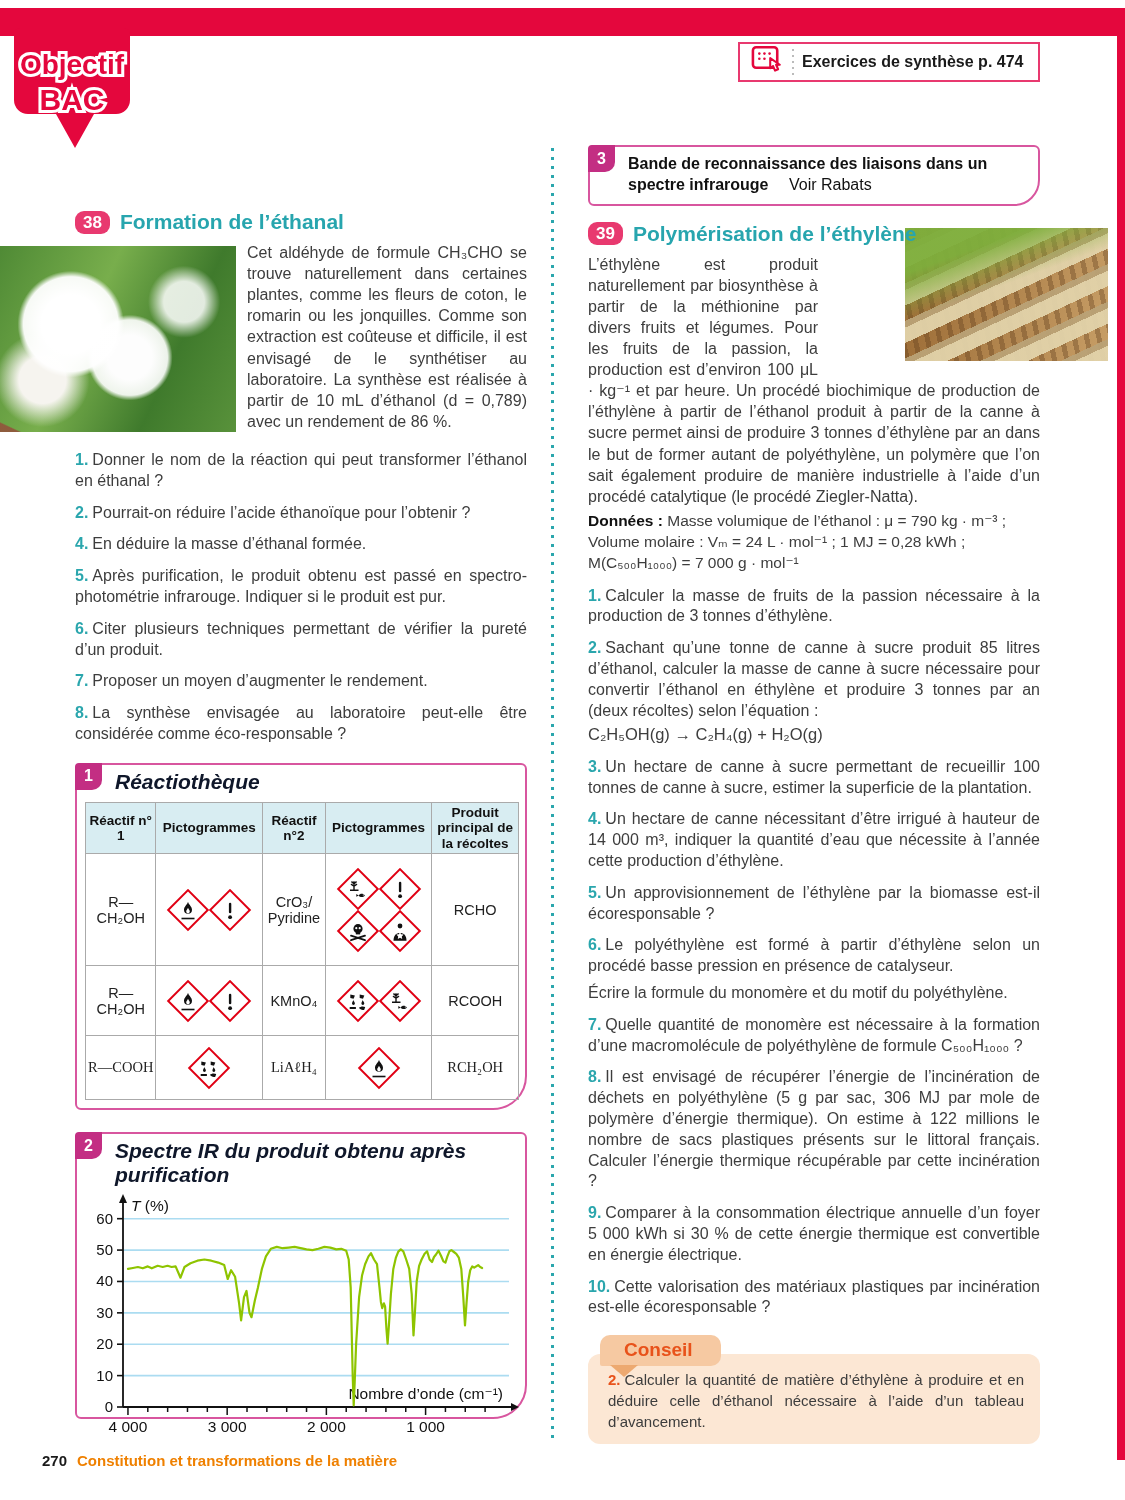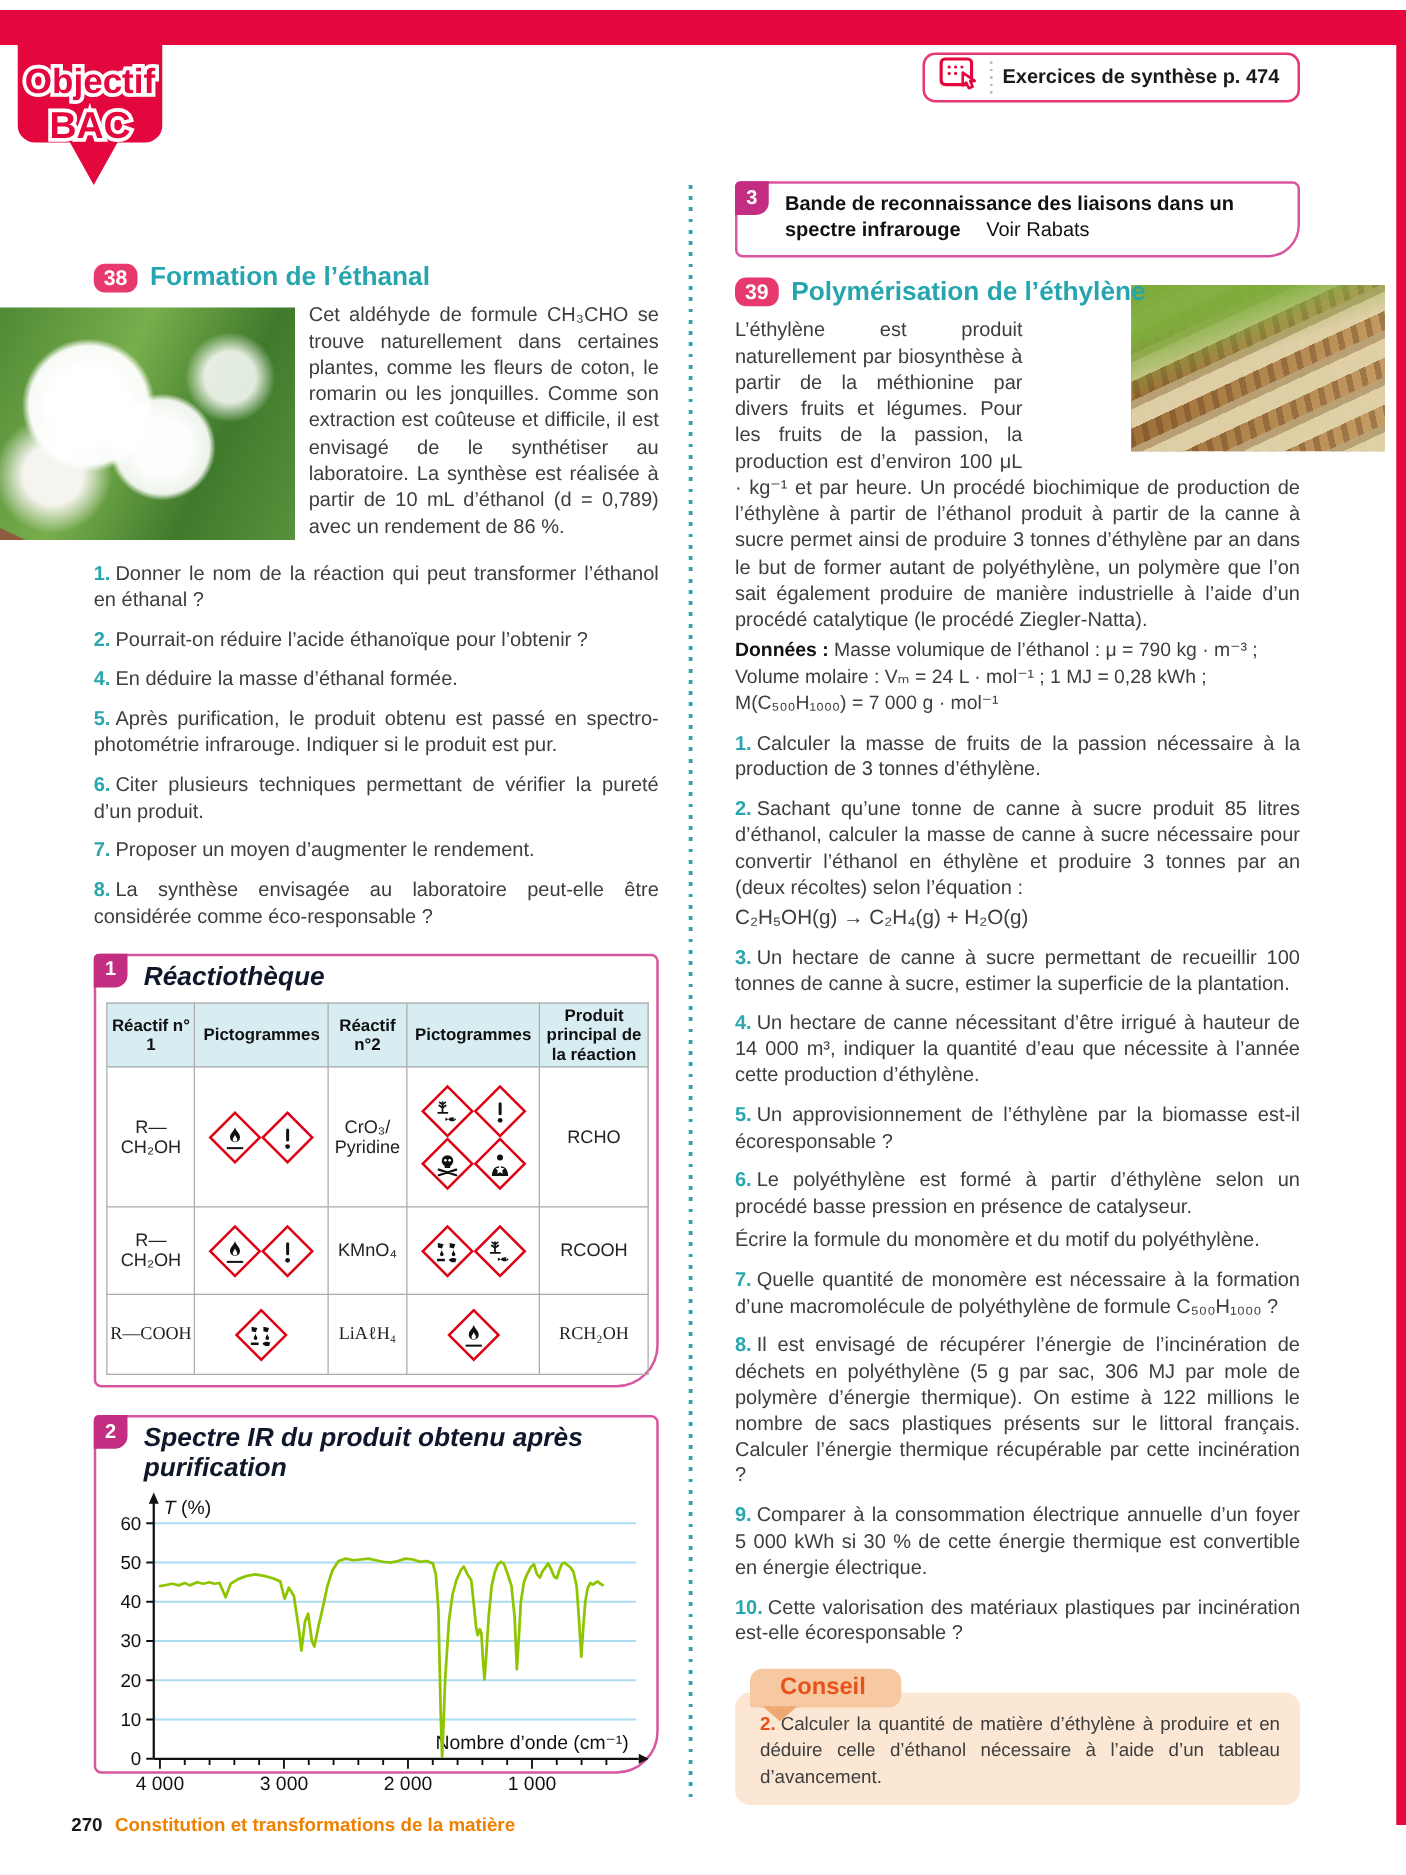--- a/index.html
+++ b/index.html
@@ -7,21 +7,21 @@
         font-family:"Liberation Sans","DejaVu Sans",sans-serif;color:#3d3d3d;}
   
   .topband{position:absolute;left:0;top:8px;width:1125px;height:28px;background:#e4073d;}
   .sidestripe{position:absolute;right:0;top:8px;width:8px;height:1452px;background:#e4073d;}
   .divider{position:absolute;left:551px;top:148px;width:3px;height:1296px;
            background:repeating-linear-gradient(#2aa6ad 0 3px,transparent 3px 9px);}
   
   .logo{position:absolute;left:14px;top:26px;}
   
   .pill{position:absolute;left:738px;top:42px;width:302px;height:40px;background:#fff;
-        border:2.5px solid #e8396f;border-radius:10px;display:flex;align-items:center;gap:8px;padding:0 10px;box-sizing:border-box;}
+        border:2.5px solid #e8396f;border-radius:0;display:flex;align-items:center;gap:8px;padding:0 10px;box-sizing:border-box;}
   .pill .sep{width:2px;height:26px;background:repeating-linear-gradient(#bbb 0 2px,transparent 2px 6px);}
   .pill .lbl{font-weight:bold;font-size:16px;color:#1a1a1a;white-space:nowrap;}
   
   .banner{position:absolute;left:80px;top:148px;width:447px;height:44px;background:#e4073d;color:#fff;
           font-weight:bold;font-size:25px;line-height:44px;padding-left:24px;box-sizing:border-box;
           border-radius:4px 24px 24px 4px;letter-spacing:.2px;}
   
   .leftcol{position:absolute;left:75px;top:210px;width:452px;}
   .rightcol{position:absolute;left:588px;top:145px;width:452px;}
   
@@ -78,21 +78,21 @@
   .donnees b{color:#111;}
   
   .conseil{position:relative;margin-top:36px;background:#fce7d4;border-radius:12px;padding:15px 16px 12px 20px;}
   .conseil-tab{position:absolute;top:-19px;left:12px;background:#f6c9a2;color:#e8521a;font-weight:bold;
                font-size:19px;padding:4px 28px 5px 24px;border-radius:10px 10px 10px 2px;}
   .conseil-tab::after{content:"";position:absolute;left:10px;bottom:-11px;border-left:14px solid transparent;
                border-right:14px solid transparent;border-top:12px solid #eda970;}
   .conseil-body{font-size:15px;line-height:1.4;text-align:justify;}
   .cnum{color:#e8521a;font-weight:bold;margin-right:4px;}
   
-  .footer{position:absolute;left:57px;top:1452px;font-size:15px;font-weight:bold;}
+  .footer{position:absolute;left:42px;top:1452px;font-size:15px;font-weight:bold;}
   .footer .pg{color:#1a1a1a;margin-right:10px;}
   .footer .chap{color:#ef8000;}
 </style>
 </head>
 <body>
 
 <div id="page">
 
   <div class="topband"></div>
   <div class="sidestripe"></div>
@@ -157,21 +157,21 @@
             <col style="width:62px">
             <col style="width:106px">
             <col style="width:86px">
           </colgroup>
         <thead>
             <tr id="reacHead">
               <th>Réactif n° 1</th>
               <th>Pictogrammes</th>
               <th>Réactif n°2</th>
               <th>Pictogrammes</th>
-              <th>Produit principal de la réaction</th>
+              <th>Produit principal de la récoltes</th>
             </tr>
           </thead>
         <tbody id="reacBody">
             <tr style="height: 112px;">
               <td>R—CH₂OH</td>
               <td>
                 <div class="pictocell">
                   <span class="dia">
                     <svg viewBox="0 0 21 21">
                       <path d="M10.5 1.5C9.6 4.8 6.5 6.2 6.5 9.6a4 4 0 0 0 8 0c0-3.4-3.1-4.8-4-8.1z" fill="#111"></path>

